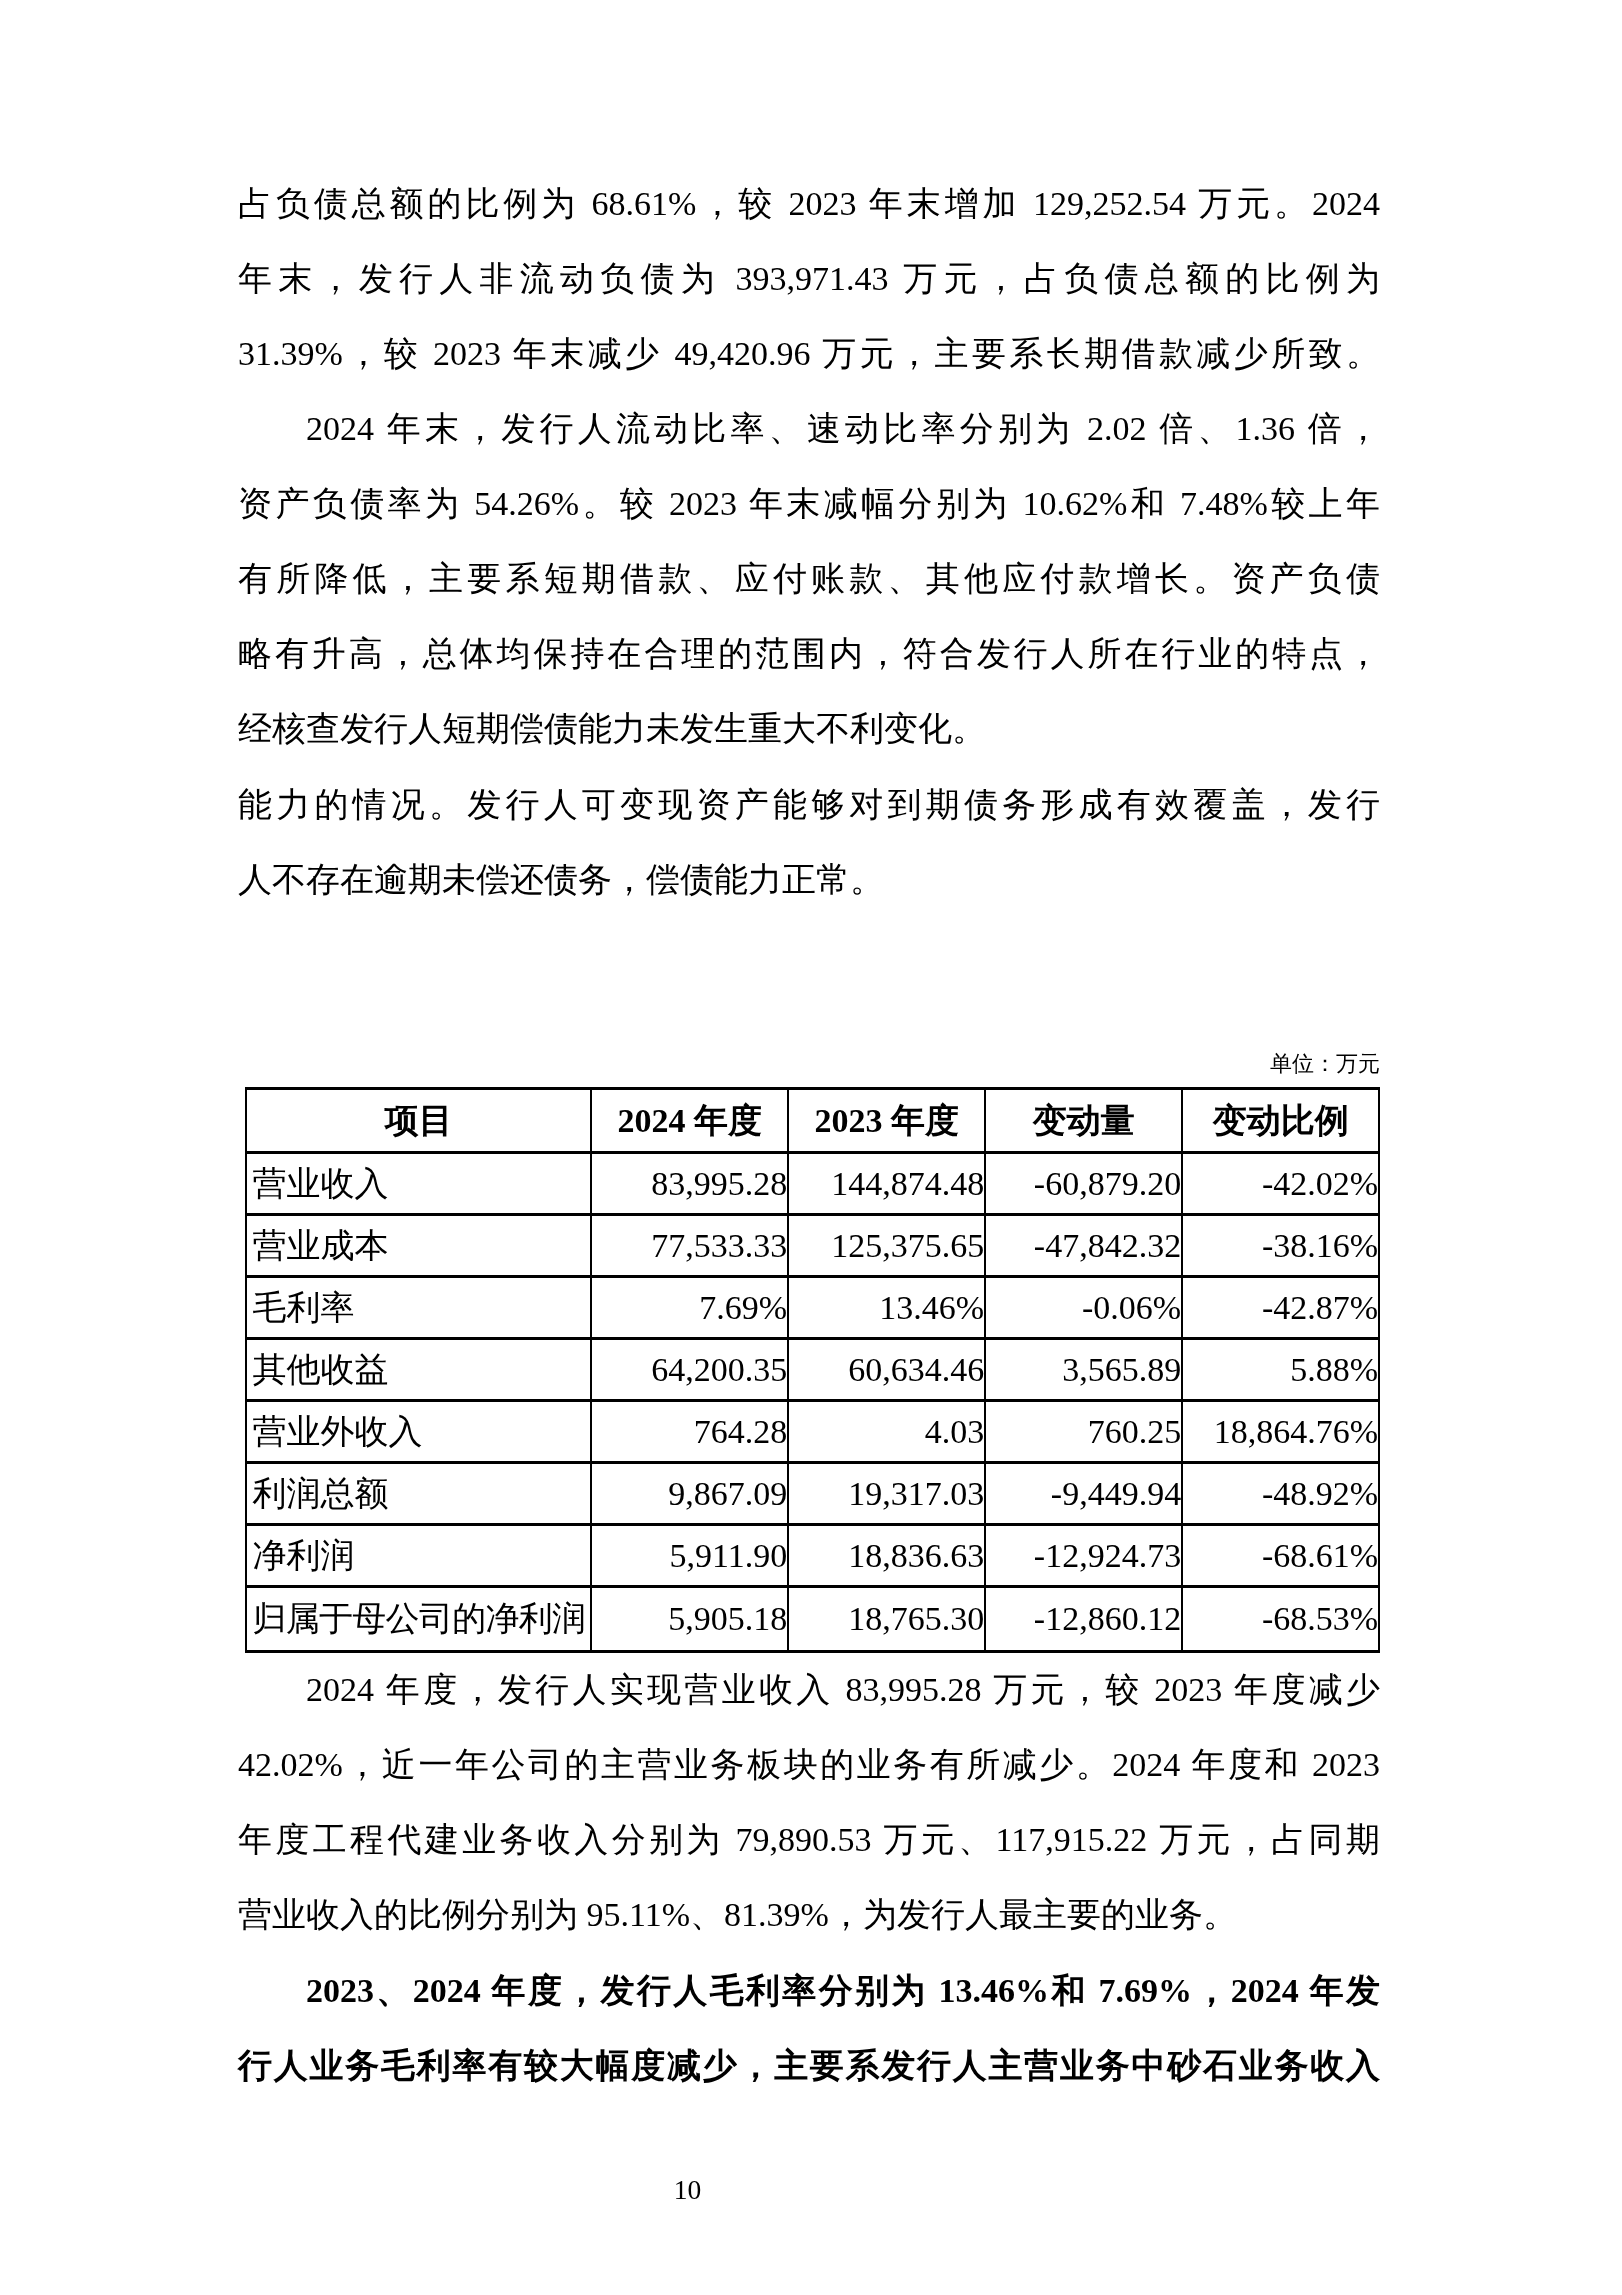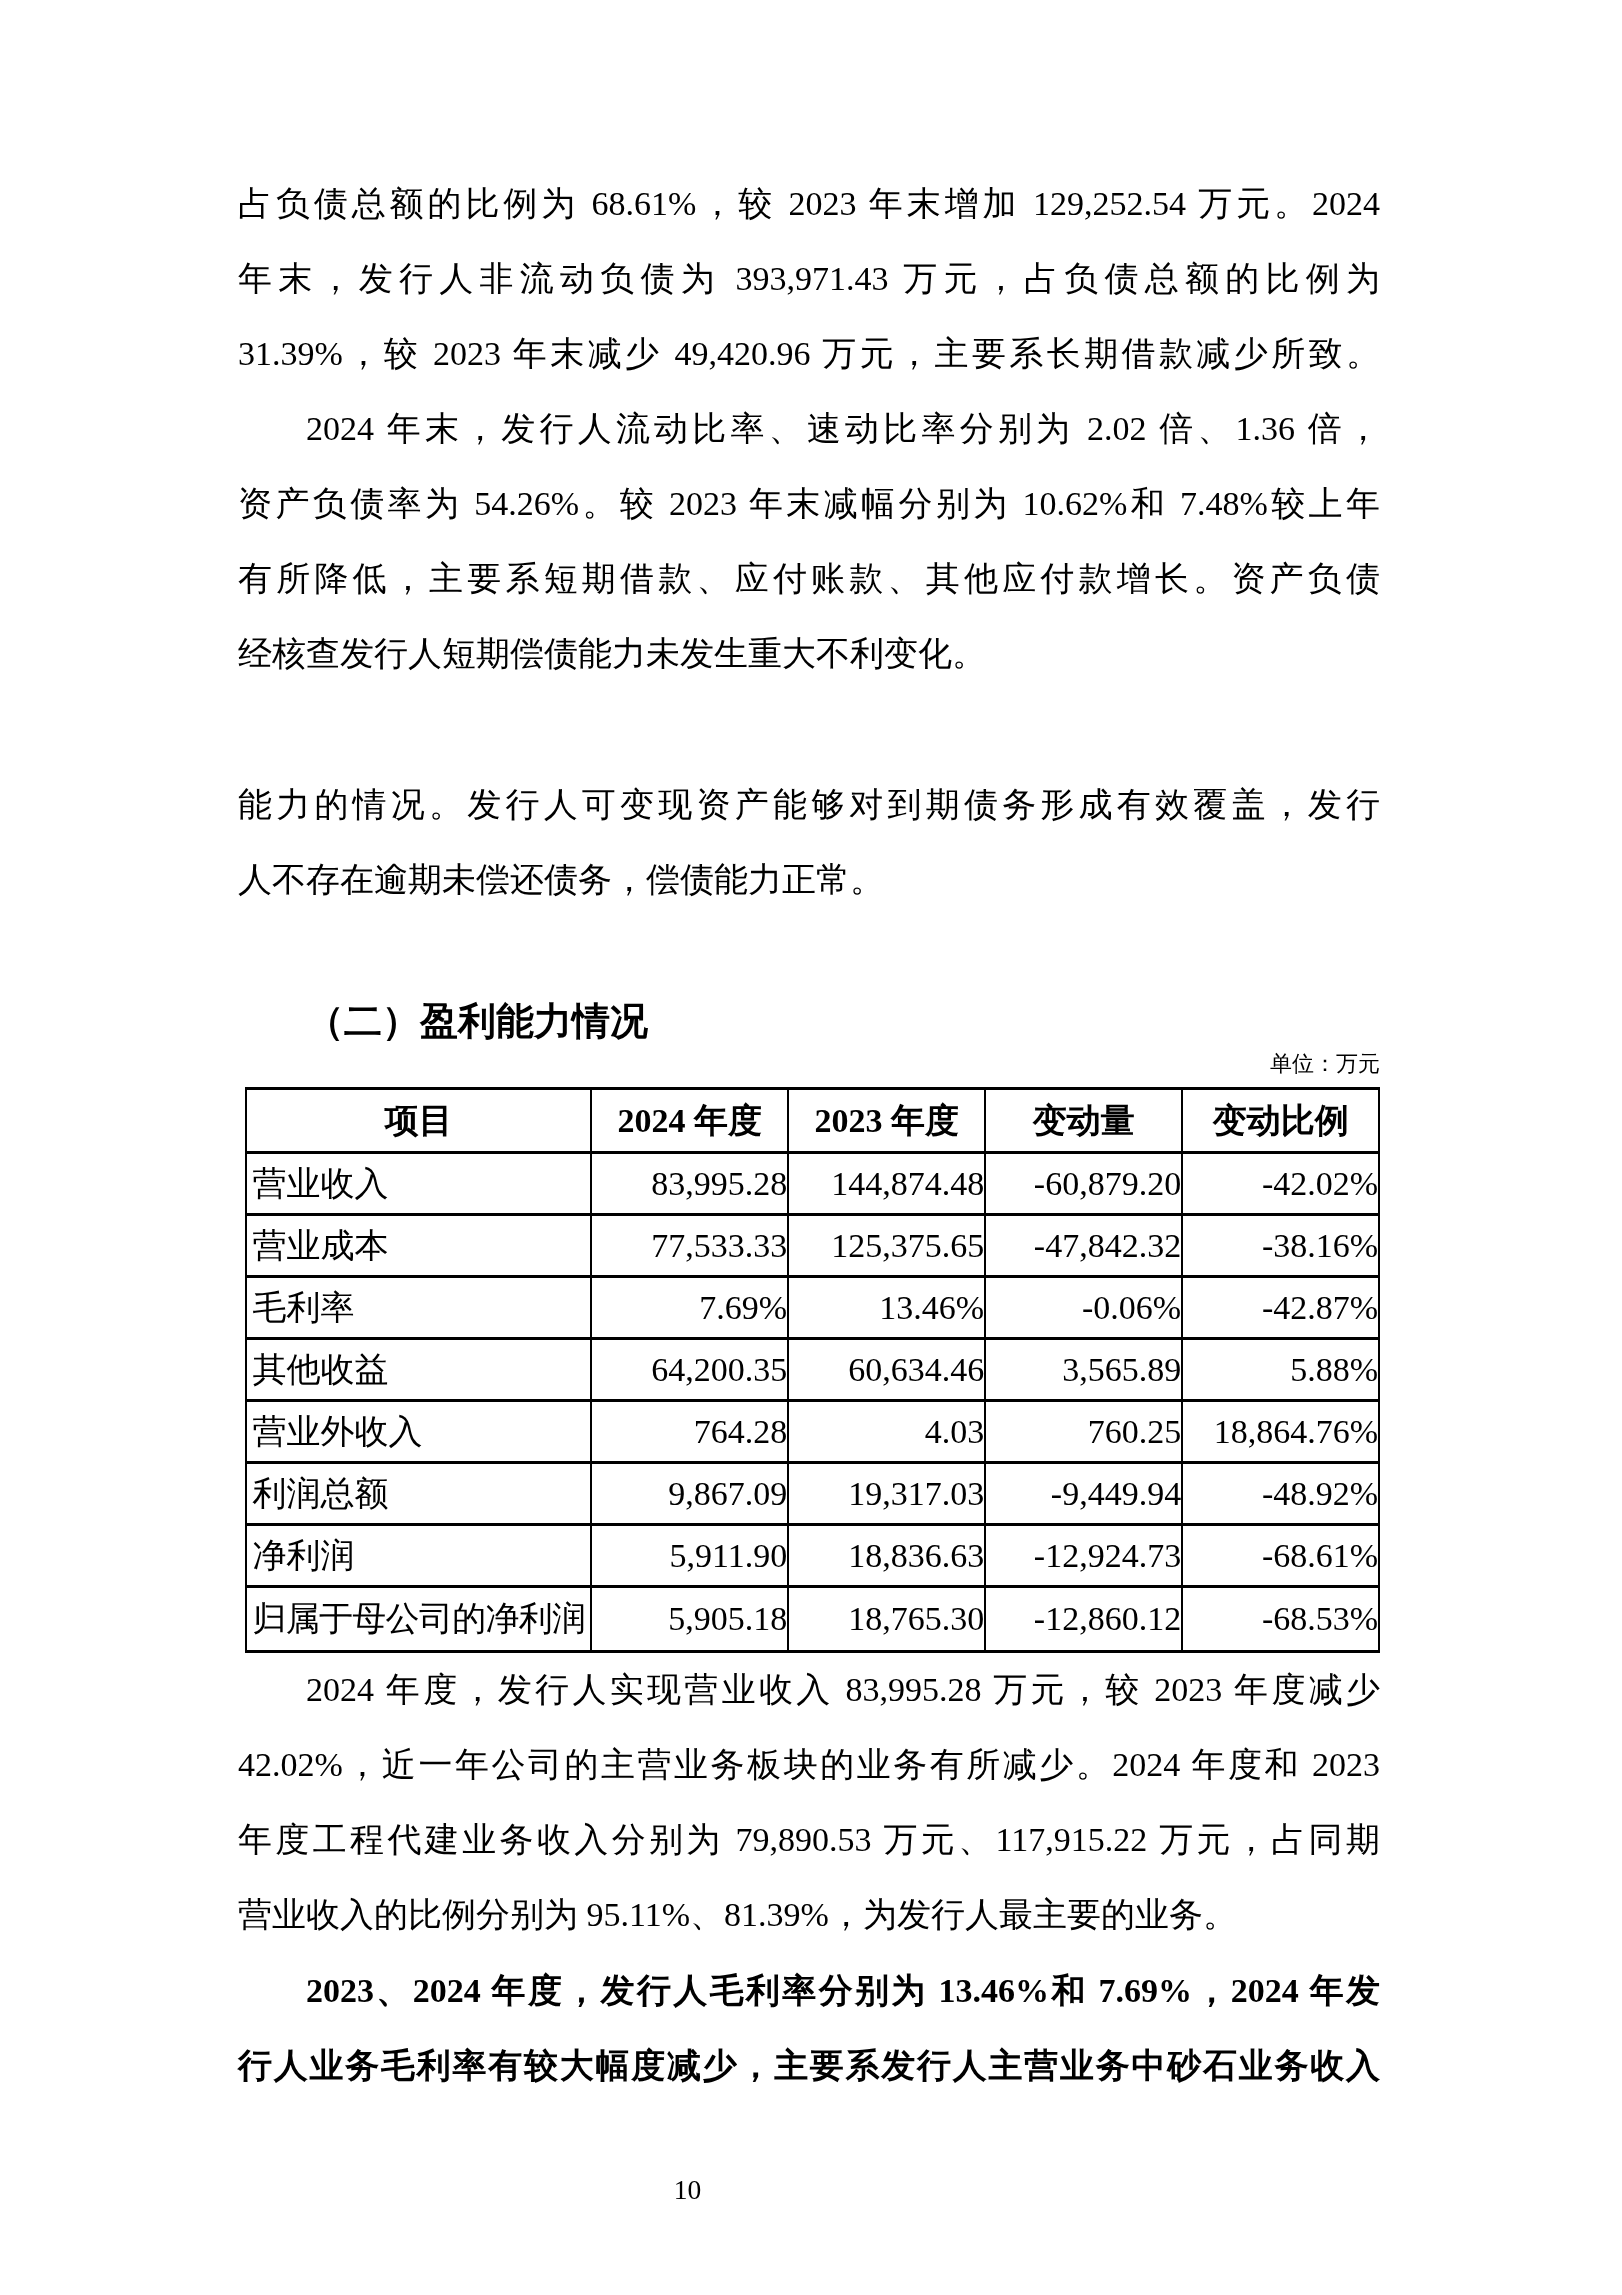--- a/index.html
+++ b/index.html
@@ -42,29 +42,29 @@
     <div class="pblock" id="p1">
       <div class="line">占负债总额的比例为 68.61%，较 2023 年末增加 129,252.54 万元。2024</div>
       <div class="line">年末，发行人非流动负债为 393,971.43 万元，占负债总额的比例为</div>
       <div class="line">31.39%，较 2023 年末减少 49,420.96 万元，主要系长期借款减少所致。</div>
     </div>
 
     <div class="pblock" id="p2">
       <div class="line ind">2024 年末，发行人流动比率、速动比率分别为 2.02 倍、1.36 倍，</div>
       <div class="line">资产负债率为 54.26%。较 2023 年末减幅分别为 10.62%和 7.48%较上年</div>
       <div class="line">有所降低，主要系短期借款、应付账款、其他应付款增长。资产负债</div>
+      <div class="line">略有升高，总体均保持在合理的范围内，符合发行人所在行业的特点，</div>
       <div class="line short">经核查发行人短期偿债能力未发生重大不利变化。</div>
     </div>
 
     <div class="pblock" id="p3">
       <div class="line">能力的情况。发行人可变现资产能够对到期债务形成有效覆盖，发行</div>
       <div class="line short">人不存在逾期未偿还债务，偿债能力正常。</div>
     </div>
 
-    <div class="pblock" id="heading">（二）盈利能力情况</div>
 
     <div class="pblock" id="unit">单位：万元</div>
 
     <table id="ftable">
       <colgroup>
         <col style="width:345px">
           <col style="width:197px">
           <col style="width:197px">
         <col style="width:197px">
           <col style="width:197px">

